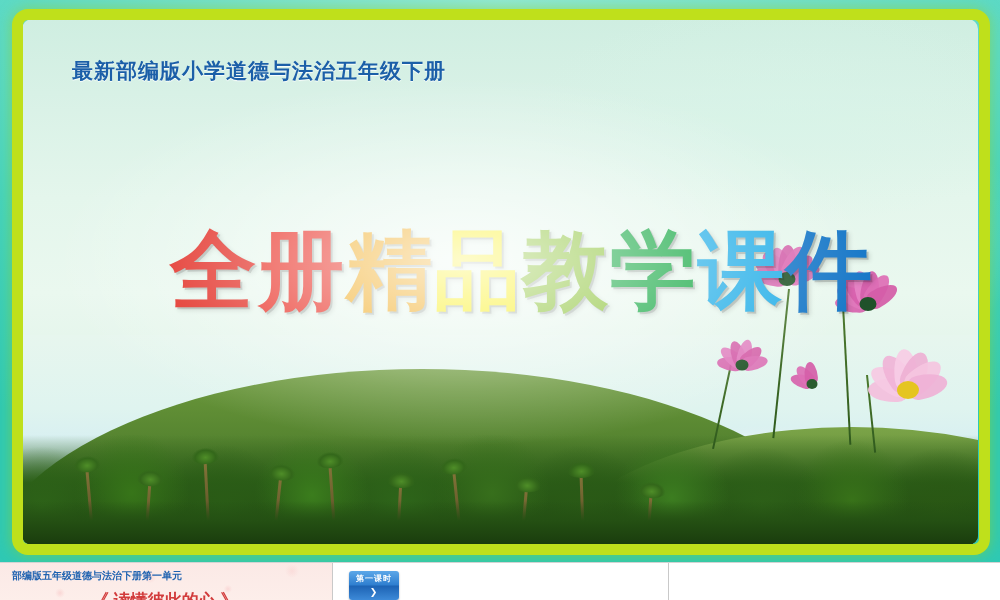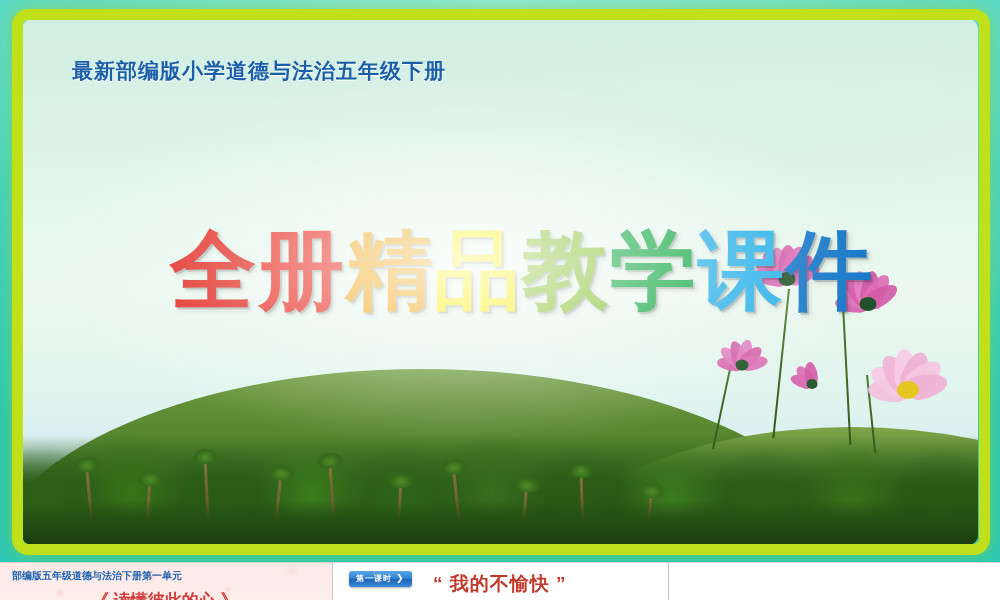--- a/index.html
+++ b/index.html
@@ -263,20 +263,21 @@
     background: linear-gradient(180deg,#5ca7e8 0%, #2f7fd0 48%, #1d63b4 52%, #3d8ad8 100%);
     color: #ffffff;
     font-size: 8px;
     font-weight: bold;
     letter-spacing: 1px;
     white-space: nowrap;
     box-shadow: 0 1px 2px rgba(0,0,0,0.3);
     display: flex;
     align-items: center;
     gap: 4px;
+    flex-direction: column;
   }
   .period-badge .chev { font-size: 9px; line-height: 1; }
   .sec-quote {
     position: absolute;
     left: 100px; top: 8px;
     font-size: 19px;
     font-weight: bold;
     color: #c0392b;
     white-space: nowrap;
     letter-spacing: 1px;
@@ -415,19 +416,18 @@
       <div class="hearts"></div>
       <div class="sec-unit-label">部编版五年级道德与法治下册第一单元</div>
       <div class="sec-lesson-title">《 读懂彼此的心 》</div>
     </div>
 
     <div class="sec-mid">
       <div class="period-badge">
         <span>第一课时</span>
         <span class="chev">❯</span>
       </div>
-      <div class="sec-quote">“ 我的不愉快 ”</div>
     </div>
 
     <div class="sec-right"></div>
   </div>
 
 </div>
 
 </body></html>

